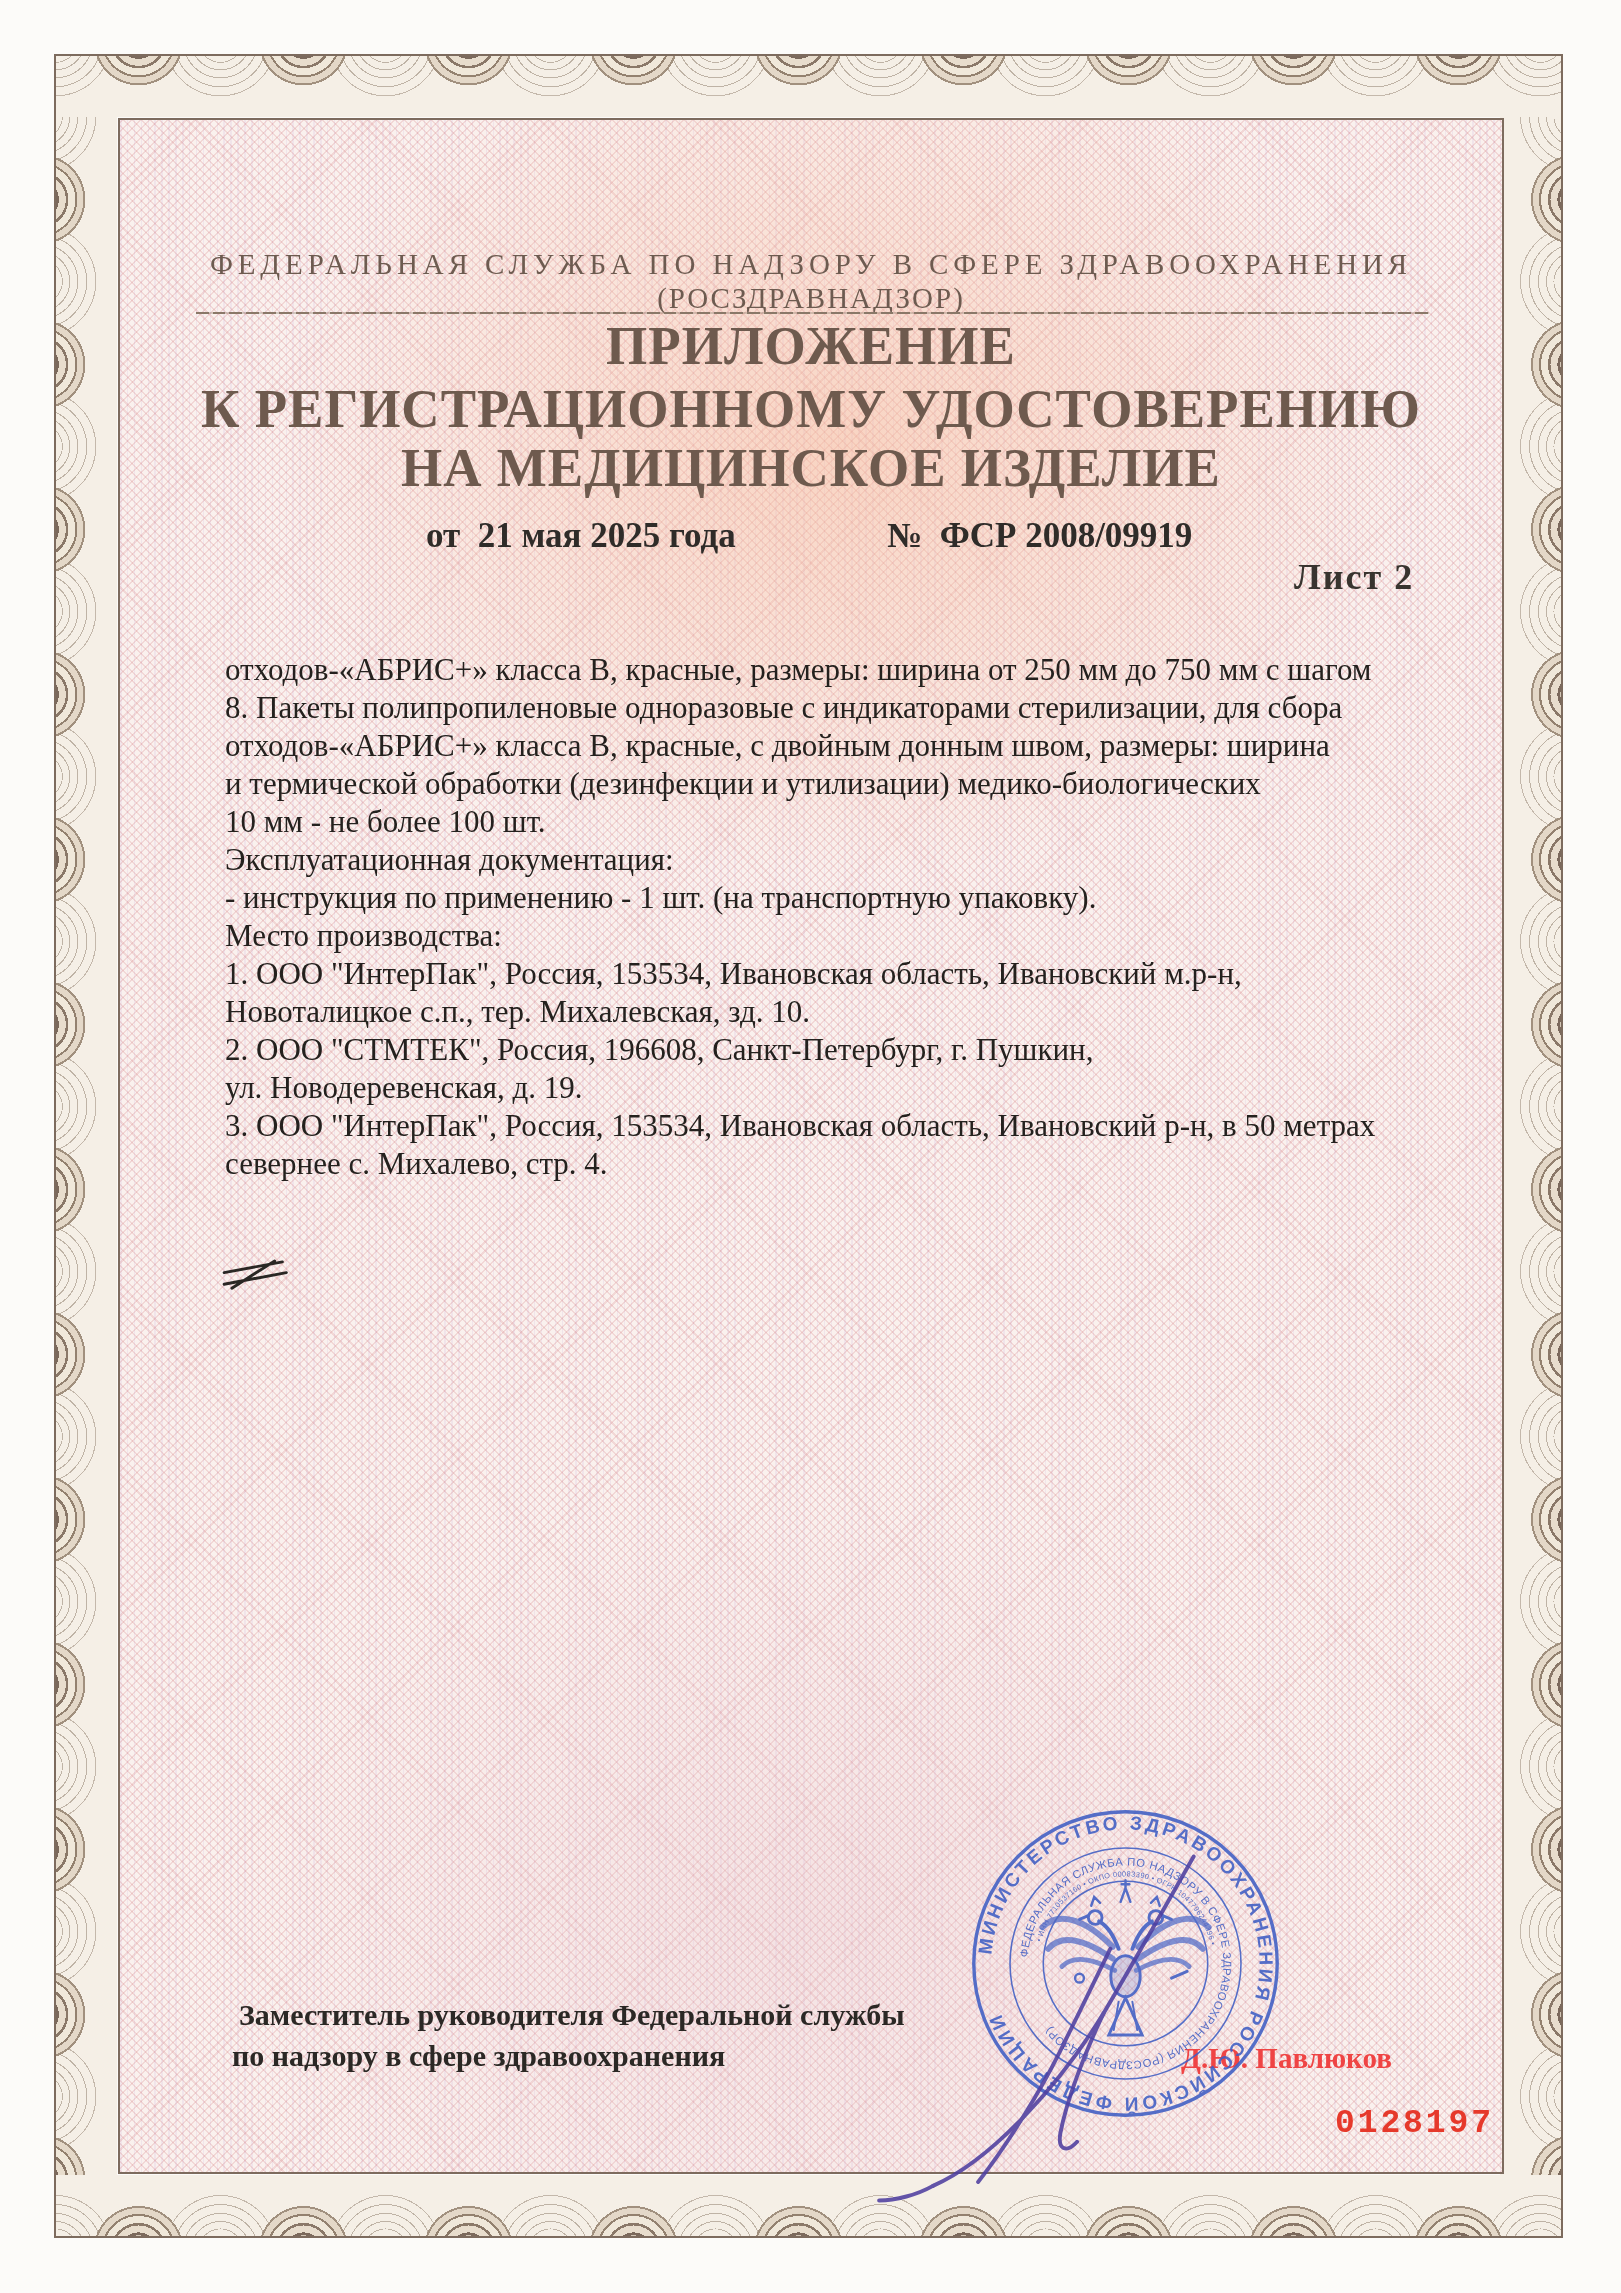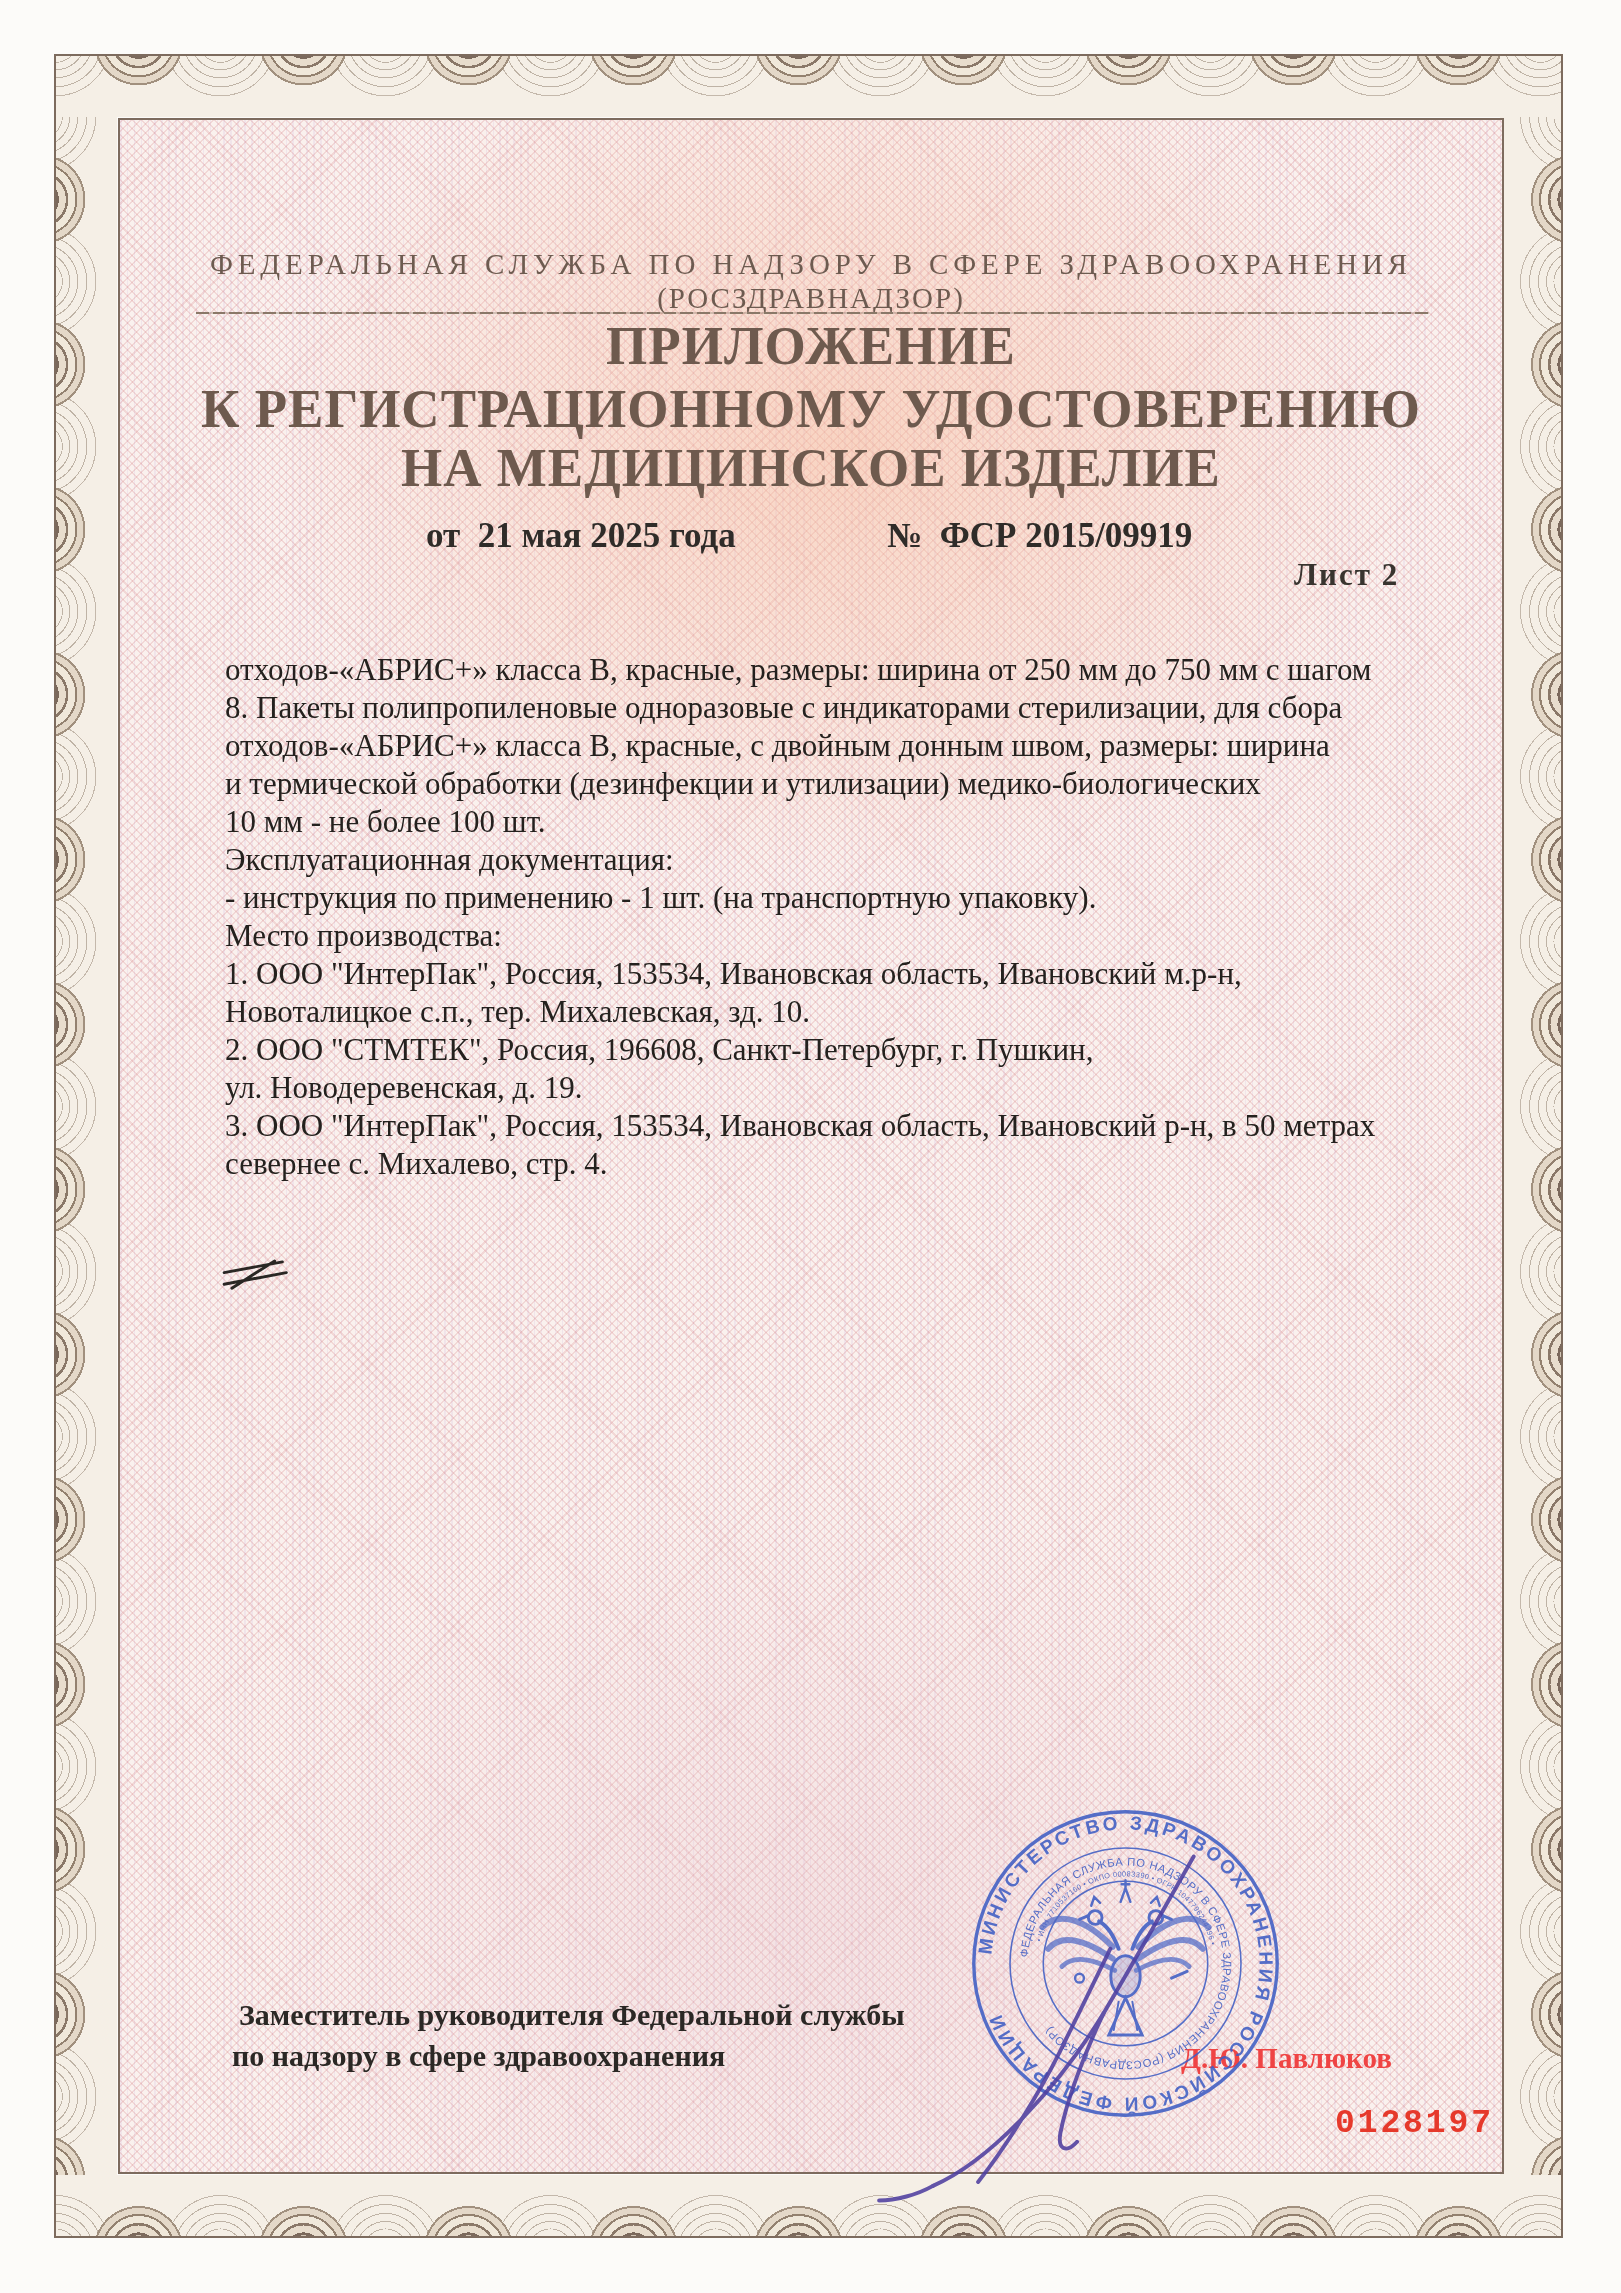--- a/index.html
+++ b/index.html
@@ -56,21 +56,21 @@
   
   .org-line{left:118px;width:1386px;text-align:center;color:#6d5b50;font-size:29px;line-height:1;margin-top:44px;}
   .org-line.l1{top:206px;letter-spacing:4.9px;}
   .org-line.l2{top:240px;letter-spacing:2px;}
   .divider{left:196px;top:312px;width:1233px;height:2px;
     background:repeating-linear-gradient(90deg,#8a7868 0 12.7px, rgba(138,120,104,.35) 12.7px 16.7px);}
   .title-line{left:118px;width:1386px;text-align:center;color:#6e5a4e;
     font-weight:bold;font-size:53px;line-height:1;letter-spacing:1px;transform:scaleY(1.04);}
   .t1{top:319px;} .t2{top:382px;} .t3{top:441px;}
   .date-part{top:518px;color:#2f2c29;font-weight:bold;font-size:35px;line-height:1;white-space:pre;}
-  .sheet{left:1294px;top:559px;color:#38342f;font-weight:bold;font-size:31px;line-height:1;letter-spacing:2px;}
+  .sheet{left:1294px;top:559px;color:#38342f;font-weight:bold;font-size:36px;line-height:1;letter-spacing:2px;}
   .body-text{left:225px;top:651px;width:1255px;font-size:31px;line-height:38px;color:#24211e;}
   .sig-line{left:232px;color:#2b2825;font-weight:bold;font-size:30px;line-height:1;}
   .sig-name{left:1181px;top:2044px;color:#ef4444;font-weight:bold;font-size:29px;line-height:1;text-align:right;}
   .serial{left:1335px;top:2107px;color:#e6392b;font-family:"Liberation Mono","DejaVu Sans Mono",monospace;
     font-weight:bold;font-size:33px;line-height:1;letter-spacing:2.9px;}
   svg{display:block;}
 </style>
 </head>
 <body>
 
@@ -84,21 +84,21 @@
 
 <div class="abs org-line l1">ФЕДЕРАЛЬНАЯ СЛУЖБА ПО НАДЗОРУ В СФЕРЕ ЗДРАВООХРАНЕНИЯ</div>
 <div class="abs org-line l2">(РОСЗДРАВНАДЗОР)</div>
 <div class="abs divider"></div>
 
 <div class="abs title-line t1">ПРИЛОЖЕНИЕ</div>
 <div class="abs title-line t2">К РЕГИСТРАЦИОННОМУ УДОСТОВЕРЕНИЮ</div>
 <div class="abs title-line t3">НА МЕДИЦИНСКОЕ ИЗДЕЛИЕ</div>
 
 <div class="abs date-part" style="left:426px;">от  21 мая 2025 года</div>
-<div class="abs date-part" style="left:887px;">№  ФСР 2015/09919</div>
+<div class="abs date-part" style="left:887px;">№  ФСР 2008/09919</div>
 <div class="abs sheet">Лист  2</div>
 
 <div class="abs body-text">
   <div>отходов-«АБРИС+» класса В, красные, размеры: ширина от 250 мм до 750 мм с шагом</div>
   <div>8. Пакеты полипропиленовые одноразовые с индикаторами стерилизации, для сбора</div>
   <div>отходов-«АБРИС+» класса В, красные, с двойным донным швом, размеры: ширина</div>
   <div>и термической обработки (дезинфекции и утилизации) медико-биологических</div>
   <div>10 мм - не более 100 шт.</div>
   <div>Эксплуатационная документация:</div>
   <div>- инструкция по применению - 1 шт. (на транспортную упаковку).</div>

